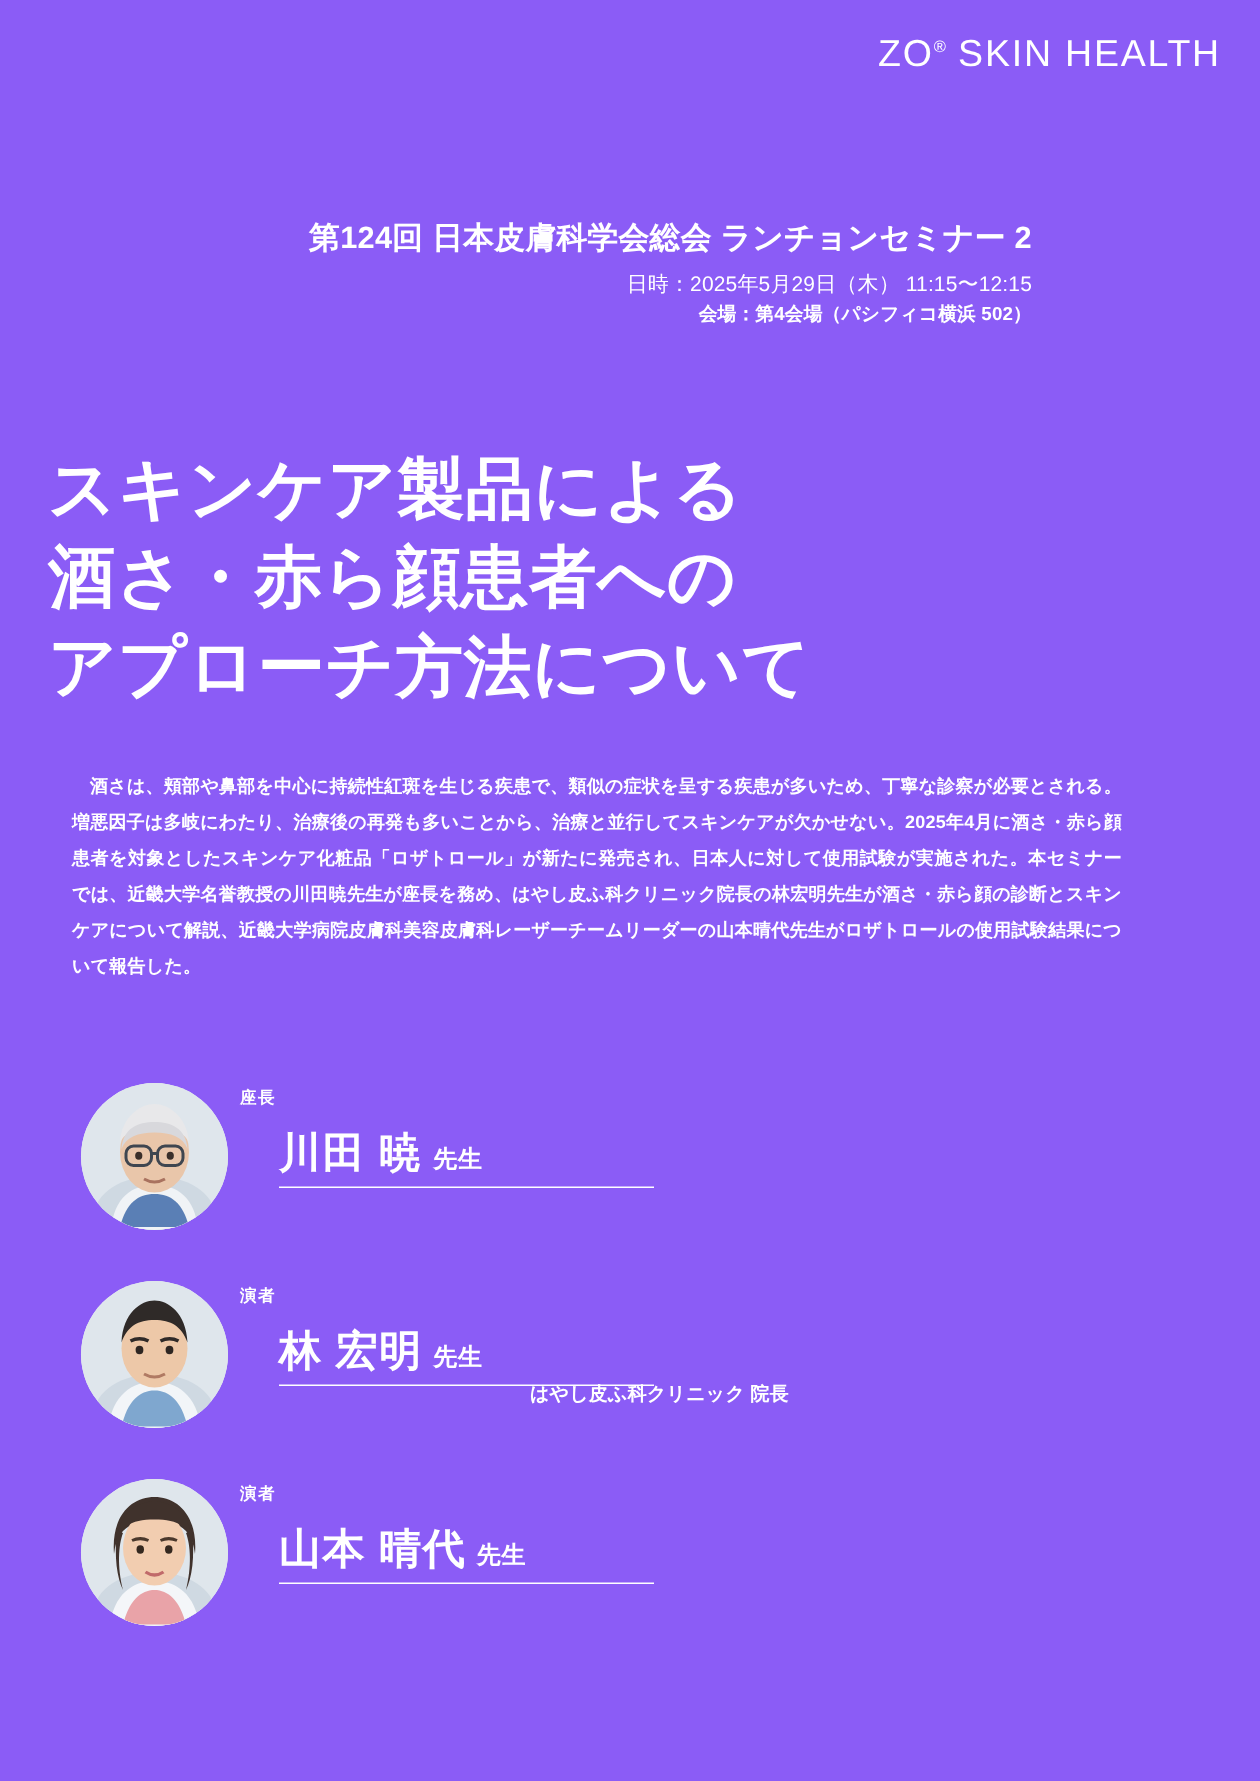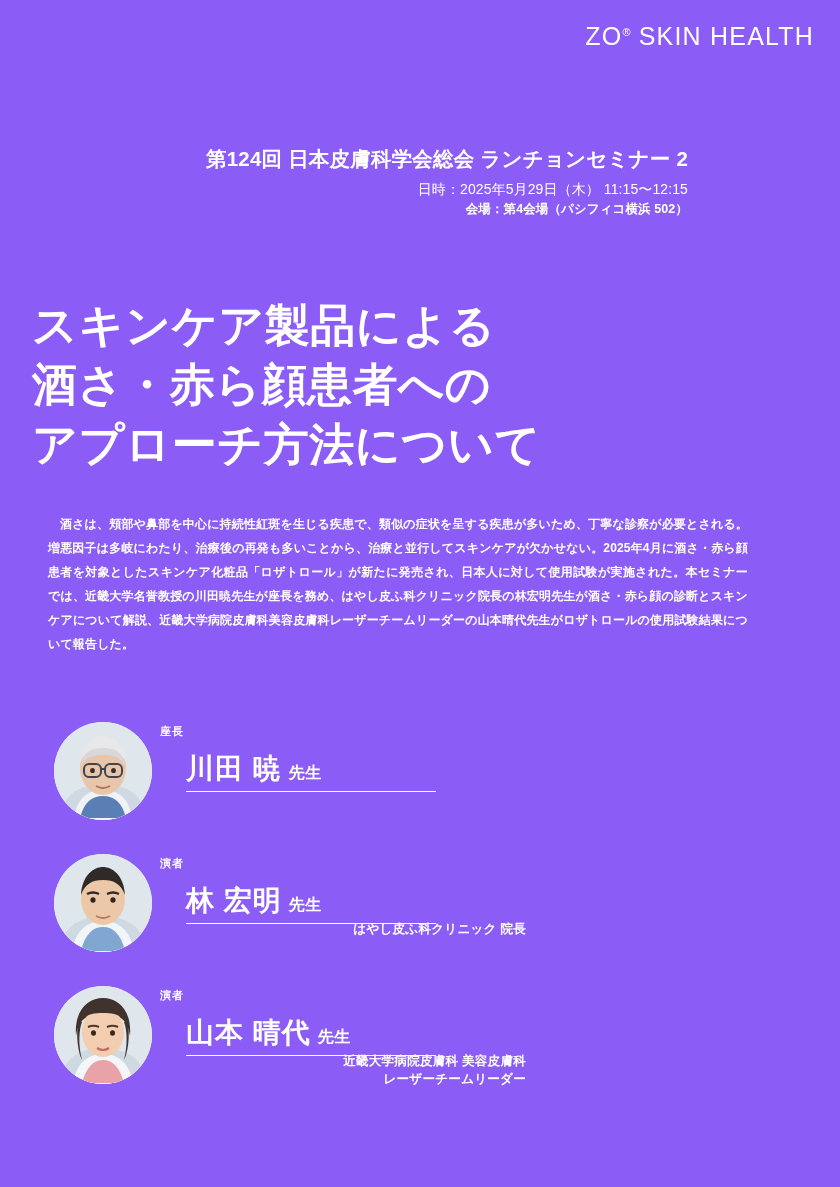--- a/index.html
+++ b/index.html
@@ -255,18 +255,16 @@
           <path d="M34 41 Q39.5 38.5 45 41" stroke="#4a382c" stroke-width="2" fill="none"></path>
           <path d="M53 41 Q58.5 38.5 64 41" stroke="#4a382c" stroke-width="2" fill="none"></path>
           <path d="M43 62 Q49 66 55 62" stroke="#c06a6a" stroke-width="2.2" fill="none"></path>
         </svg>
       </div>
       <div class="role-badge">演者</div>
       <div class="name-row">
         <span class="name-main">山本 晴代</span>
         <span class="name-suffix">先生</span>
       </div>
-      <div class="affil" style="white-space: pre-line;">近畿大学病院皮膚科 美容皮膚科
-レーザーチームリーダー</div>
     </div>
 
   </div>
 </div>
 
 </body></html>

